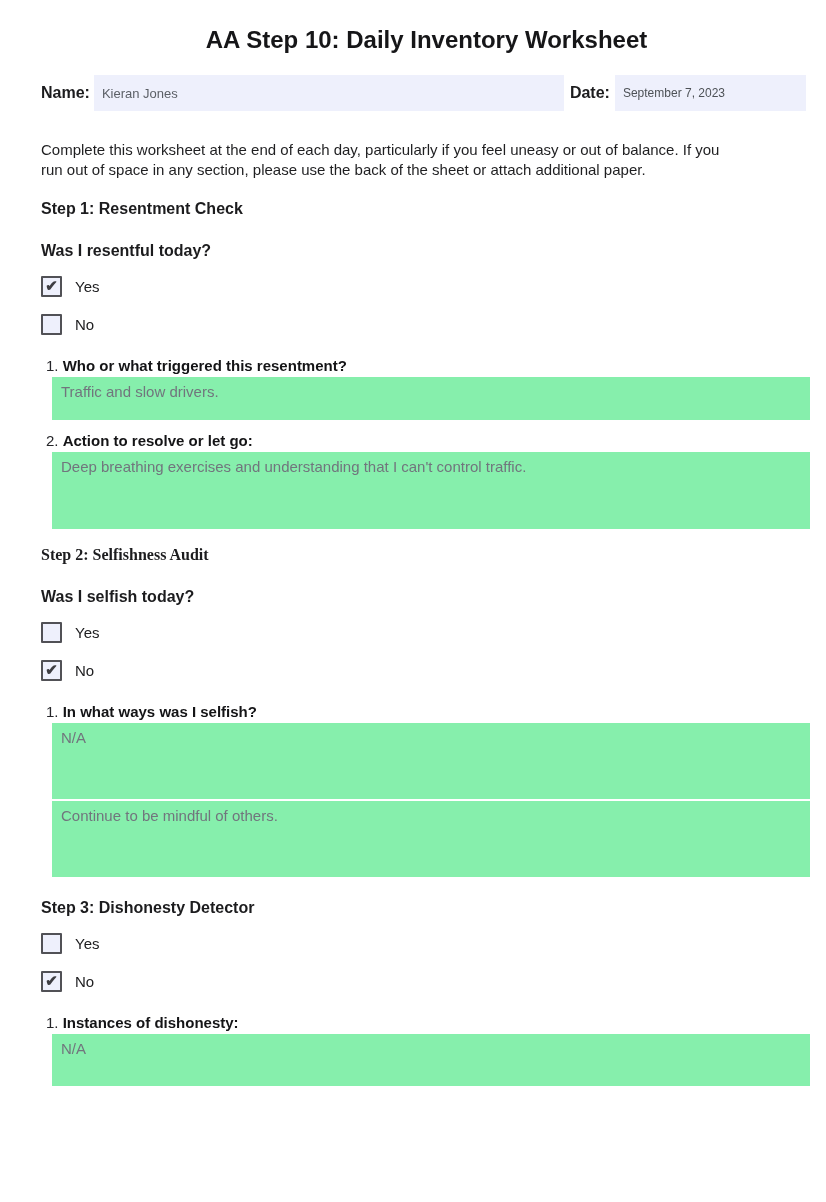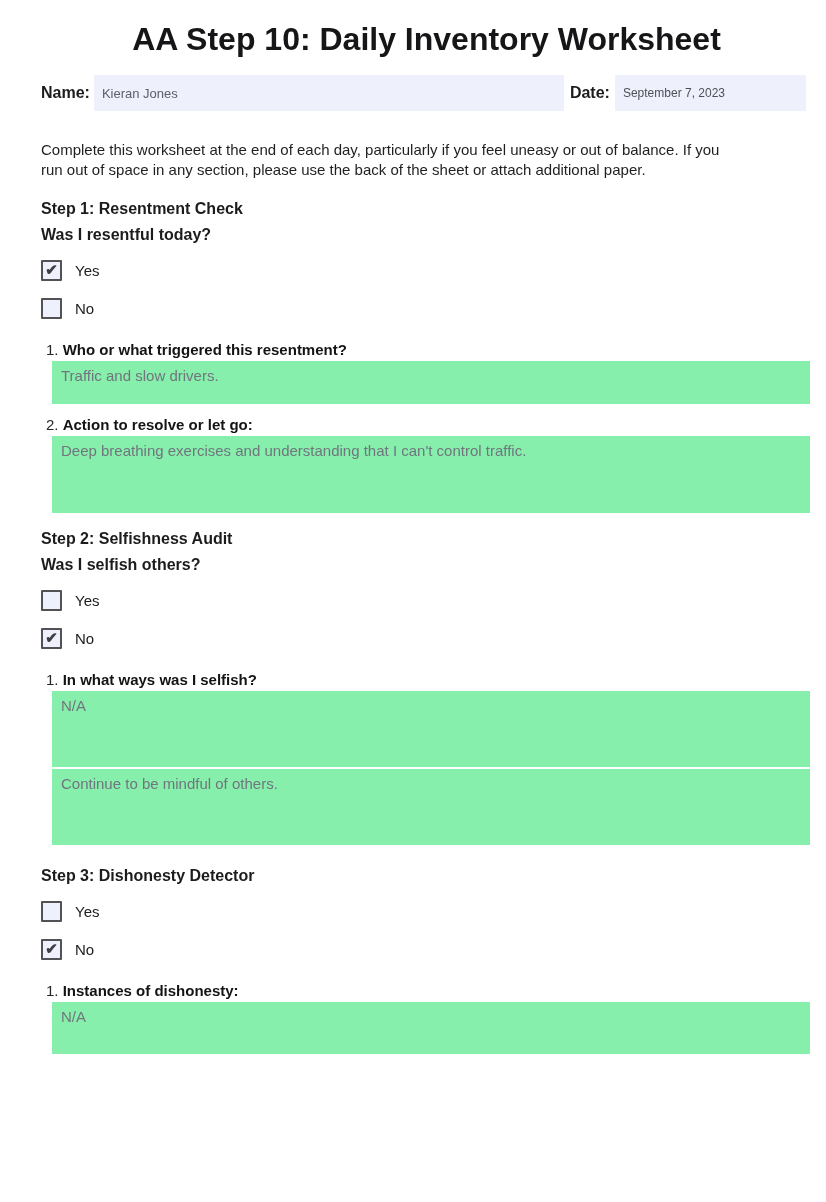--- a/index.html
+++ b/index.html
@@ -2,21 +2,21 @@
 <html><head>
 <meta charset="utf-8">
 <style>
   * { margin: 0; padding: 0; box-sizing: border-box; }
   html, body { width: 826px; height: 1202px; background: #ffffff; overflow: hidden; }
   body { font-family: "Liberation Sans", sans-serif; color: #1c1c1e; }
   .page { padding: 22px 14px 0 41px; }
 
   h1.title {
     text-align: center;
-    font-size: 32px;
+    font-size: 24px;
     line-height: 35px;
     font-weight: bold;
     color: #161618;
     margin-bottom: 26px;
   }
 
   .meta-row { display: flex; align-items: center; height: 20px; margin-bottom: 16px; }
   .meta-label { font-size: 16px; font-weight: bold; white-space: nowrap; }
   .field {
     background: #eef0fc;
@@ -31,23 +31,23 @@
 
   .instructions {
     margin-top: 37px;
     font-size: 15px;
     line-height: 20px;
     max-width: 692px;
     color: #1f1f21;
   }
 
   .step-heading { font-size: 16px; font-weight: bold; line-height: 18px; margin-top: 20px; }
-  .sec2 .step-heading { margin-top: 17px; }
+  .sec2 .step-heading { margin-top: 17px; font-family: Liberation Serif, serif; }
   .sec3 .step-heading { margin-top: 22px; }
-  .step-question { font-size: 16px; font-weight: bold; line-height: 18px; margin-top: 8px; }
+  .step-question { font-size: 16px; font-weight: bold; line-height: 18px; margin-top: 24px; }
 
   .opt-row { display: flex; align-items: center; margin-top: 16px; height: 21px; }
   .opt-row + .opt-row { margin-top: 17px; }
   .checkbox {
     width: 21px; height: 21px;
     border: 2px solid #515156;
     background: #eef0fc;
     border-radius: 1px;
     display: flex; align-items: center; justify-content: center;
     cursor: pointer;
@@ -123,21 +123,21 @@
       <div class="item-label">
         <span class="num">2.</span>
         <span class="prompt">Action to resolve or let go:</span>
       </div>
       <div class="answer-box h77">Deep breathing exercises and understanding that I can't control traffic.</div>
     </div>
   </section>
 
   <section class="sec2">
     <h2 class="step-heading">Step 2: Selfishness Audit</h2>
-    <h3 class="step-question">Was I selfish others?</h3>
+    <h3 class="step-question">Was I selfish today?</h3>
     <div class="opt-row">
       <span class="checkbox"></span>
       <span class="opt-label">Yes</span>
     </div>
     <div class="opt-row">
       <span class="checkbox checked">
           <span class="mark">✔</span>
         </span>
       <span class="opt-label">No</span>
     </div>

